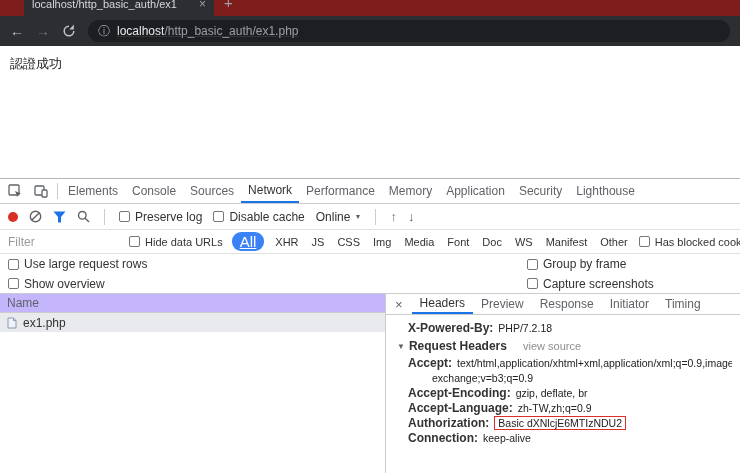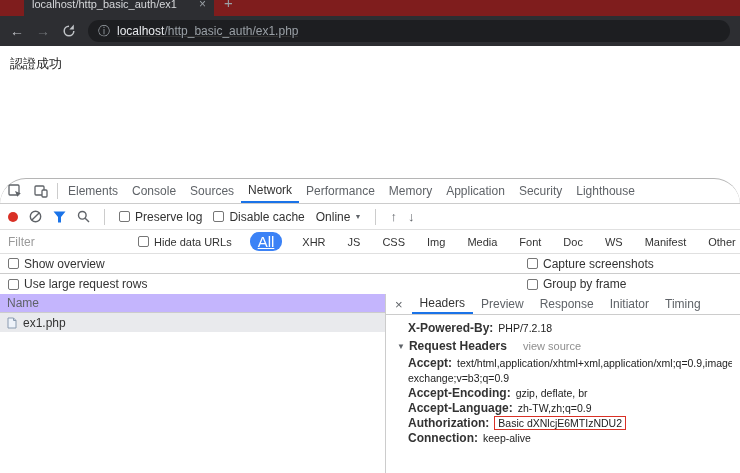--- a/index.html
+++ b/index.html
@@ -19,35 +19,35 @@
   .omnibox { flex:1; height:22px; background:#1d1e21; border-radius:11px; display:flex; align-items:center; padding:0 10px; gap:7px; }
   .info-ic { color:#9aa0a6; font-size:12px; }
   .url { font-size:12px; white-space:nowrap; overflow:hidden;text-decoration:underline; }
   .url .host { color:#e8eaed; }
   .url .path { color:#9aa0a6; }
 
   
   .page { height:132px; background:#fff; padding:9px 10px; font-size:13px; color:#222; flex:none; }
 
   
-  .devtools { flex:1; display:flex; flex-direction:column; border-top:1px solid #b5b5b5; background:#fff; min-height:0;border-radius:26px; }
+  .devtools { flex:1; display:flex; flex-direction:column; border-top:1px solid #b5b5b5; background:#fff; min-height:0; }
   .dt-tabs { height:25px; display:flex; align-items:center; border-bottom:1px solid #ccc; padding-left:2px; flex:none; }
   .dt-icbtn { width:26px; text-align:center; color:#5f6368; display:flex; justify-content:center; align-items:center; height:100%; }
   .vsep { width:1px; height:16px; background:#ccc; margin:0 3px; flex:none; }
   .dt-tab { padding:0 7px; line-height:24px; font-size:12px; color:#5f6368; white-space:nowrap; }
   .dt-tab.active { color:#333; border-bottom:2px solid #1a73e8; line-height:22px; }
 
   .dt-toolbar { height:26px; display:flex; align-items:center; border-bottom:1px solid #e0e0e0; padding:0 8px; gap:11px; font-size:12px; color:#333; flex:none; }
   .rec-dot { width:10px; height:10px; border-radius:50%; background:#d93025; flex:none; }
   .cb { width:11px; height:11px; border:1px solid #767676; border-radius:2px; background:#fff; display:inline-block; flex:none; margin-right:5px; vertical-align:-2px; }
   .cb-item { display:flex; align-items:center; white-space:nowrap; }
   .caret { font-size:7px; color:#5f6368; margin-left:4px; }
   .hararrow { color:#5f6368; font-size:13px; }
 
-  .dt-filter { height:24px; display:flex; align-items:center; border-bottom:1px solid #e0e0e0; padding:0 8px; font-size:11px; color:#333; gap:18px; flex:none; }
+  .dt-filter { height:24px; display:flex; align-items:center; border-bottom:1px solid #e0e0e0; padding:0 8px; font-size:11px; color:#333; gap:9px; flex:none; }
   .filter-input { border:none; outline:none; width:112px; font-size:12px; color:#333; font-family:"Liberation Sans",sans-serif; }
   .filter-input::placeholder { color:#9a9a9a; }
   .pill { background:#3b82f6; color:#fff; border-radius:9px; padding:1px 8px; font-size:15px;text-decoration:underline; }
   .ftype { margin:0 2px; white-space:nowrap; }
 
   .opt-row { height:20px; display:flex; align-items:center; padding:0 8px; font-size:12px; color:#333; position:relative; flex:none; }
   .opt-row2 { border-bottom:1px solid #ccc; }
   .opt-right { position:absolute; left:527px; display:flex; align-items:center; }
 
   .dt-main { flex:1; display:flex; min-height:0; }
@@ -59,21 +59,21 @@
   .detail-tabs { height:21px; display:flex; align-items:center; border-bottom:1px solid #ccc; font-size:12px; color:#5f6368; flex:none; }
   .dclose { padding:0 9px; font-size:13px; color:#5f6368; }
   .dtab { padding:0 8px; line-height:20px; }
   .dtab.active { color:#333; border-bottom:2px solid #1a73e8; line-height:18px; }
 
   .detail-body { flex:1; overflow:hidden; padding:6px 8px 0 8px; font-size:12px; }
   .h-row { padding-left:14px; line-height:15px; overflow:hidden; white-space:normal; }
   .h-name { font-weight:bold; color:#333; margin-right:5px; }
   .h-val { font-family:Liberation Sans, sans-serif; font-size:10.5px; color:#222; }
   .clipline { white-space:nowrap; }
-  .h-wrap { display:block; white-space:normal; }
+  .h-wrap { display:block; white-space:normal;margin-left:24px; }
   .h-wrap:empty { display:none; }
   .section { line-height:15px; margin:3px 0 2px 0; padding-left:3px; }
   .tri { font-size:8px; color:#5f6368; margin-right:4px; vertical-align:1px; }
   .stitle { font-weight:bold; color:#333; }
   .viewsource { color:#8f8f8f; margin-left:16px; font-size:11px; }
   .redbox { border:1px solid #d93025; padding:0 3px; }
   svg { display:block; }
 </style>
 </head>
 <body>
@@ -190,38 +190,38 @@
       <span class="ftype">WS</span>
       <span class="ftype">Manifest</span>
       <span class="ftype">Other</span>
       <span class="cb-item">
         <span class="cb"></span>
         <span>Has blocked cookies</span>
       </span>
 
     </div>
 
+    <div class="opt-row">
+      <span class="cb-item">
+        <span class="cb"></span>
+        <span>Use large request rows</span>
+      </span>
+      <span class="opt-right cb-item">
+        <span class="cb"></span>
+        <span>Group by frame</span>
+      </span>
+    </div>
     <div class="opt-row opt-row2">
       <span class="cb-item">
         <span class="cb"></span>
         <span>Show overview</span>
       </span>
       <span class="opt-right cb-item">
         <span class="cb"></span>
         <span>Capture screenshots</span>
-      </span>
-    </div>
-    <div class="opt-row">
-      <span class="cb-item">
-        <span class="cb"></span>
-        <span>Use large request rows</span>
-      </span>
-      <span class="opt-right cb-item">
-        <span class="cb"></span>
-        <span>Group by frame</span>
       </span>
     </div>
 
     <div class="dt-main">
 
       <div class="dt-left">
         <div class="name-hdr">Name</div>
         <div class="req-row">
           <span>
             <svg width="10" height="12" viewBox="0 0 10 12">

